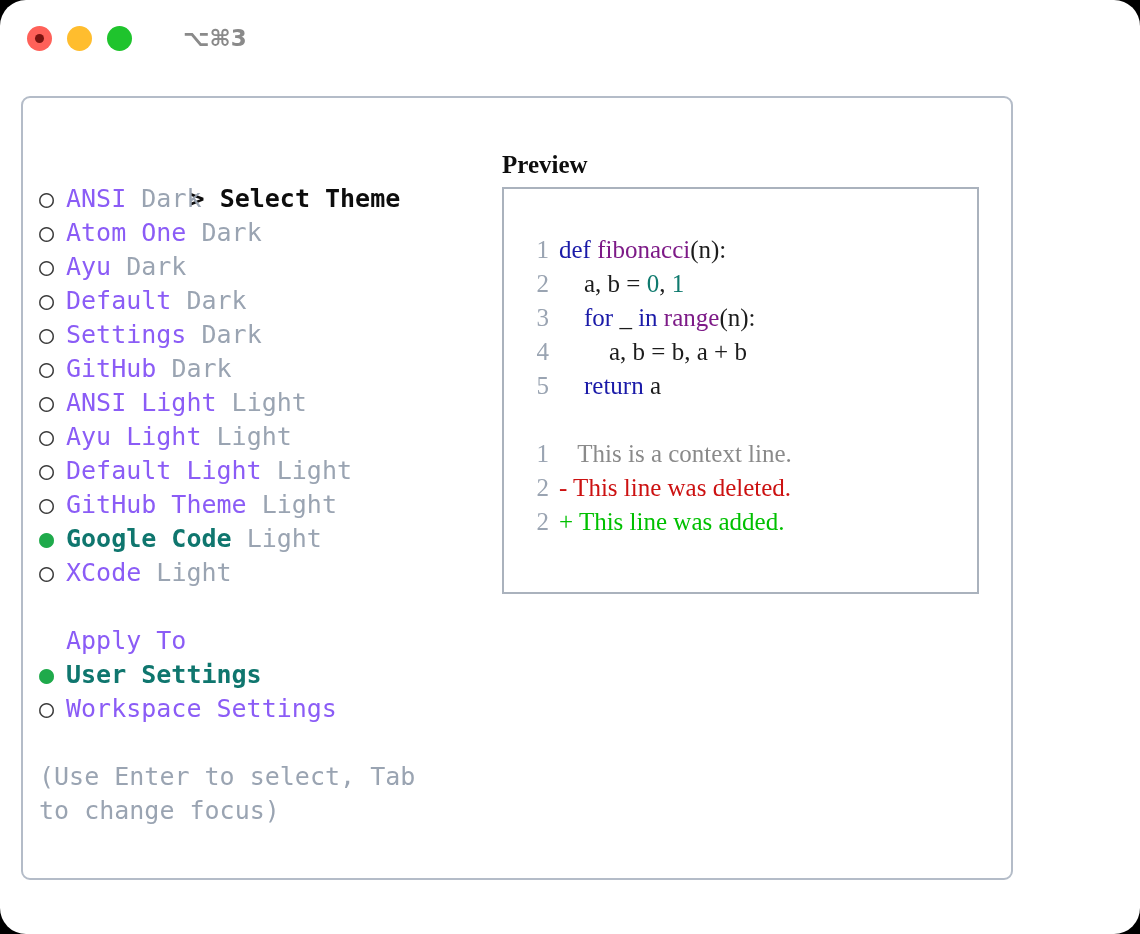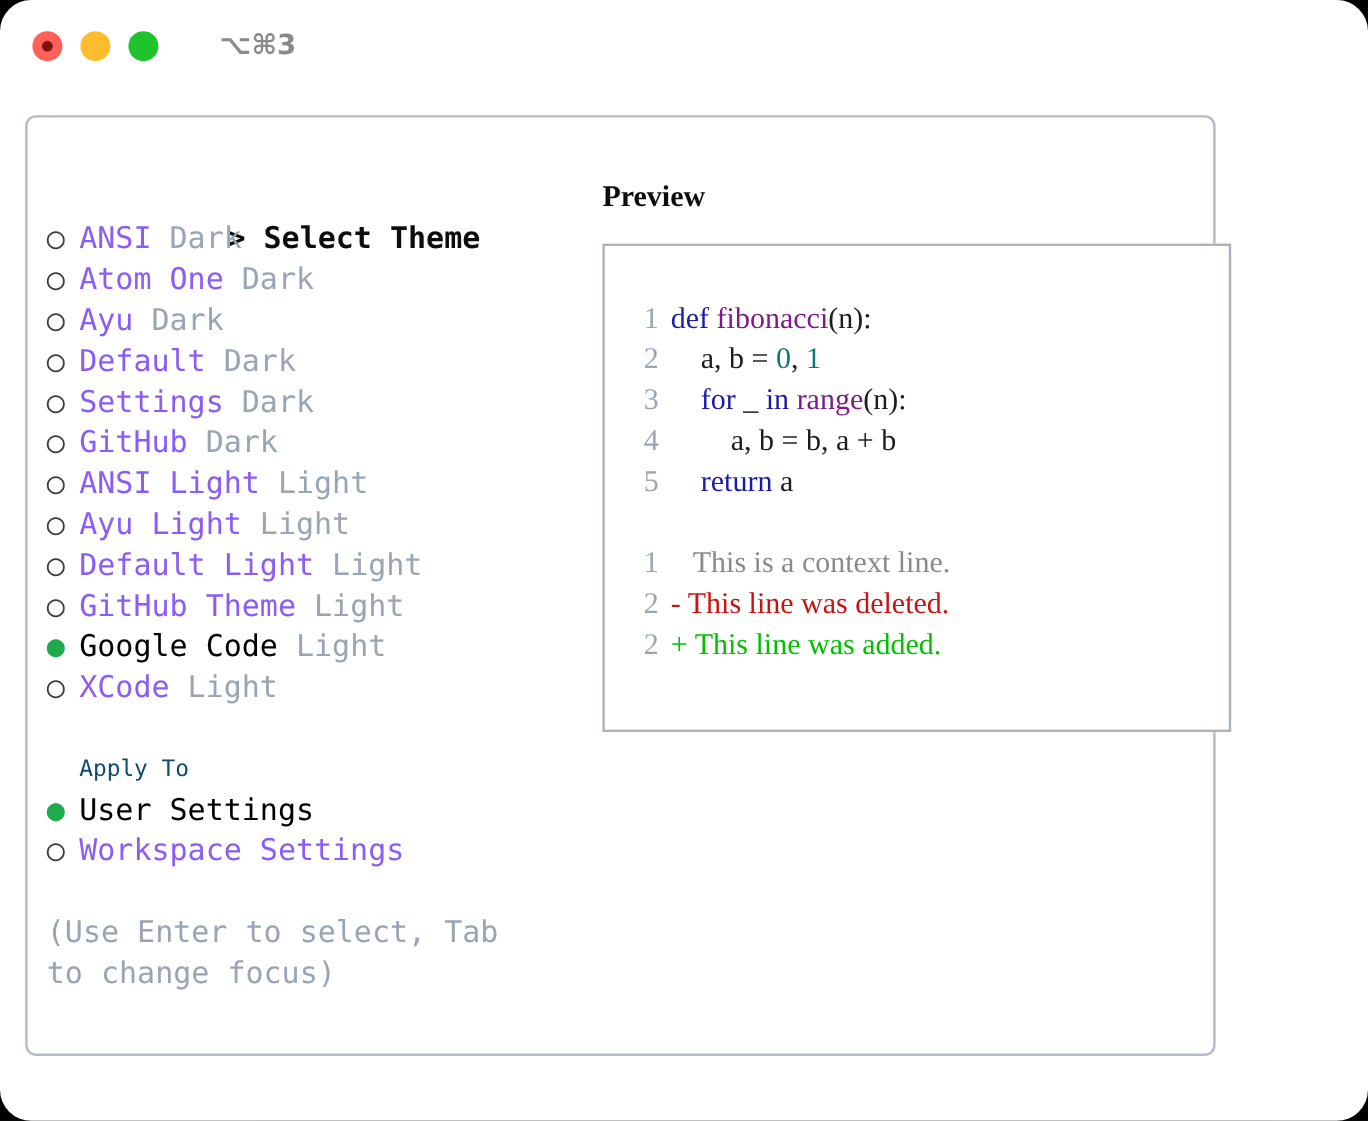--- a/index.html
+++ b/index.html
@@ -114,28 +114,28 @@
     font-size: 25px;
     white-space: pre;
     color: #1c1c1c;
   }
   .marker {
     display: inline-block;
     width: 27px;
     color: #3c3c3c;
   }
   .opt-row.selected .marker { color: #1faa4b; }
-  .opt-row.selected .opt-label { color: #000000; }
+  .opt-row.selected .opt-label { color: #0f766e; font-weight: bold; }
   .opt-label { color: #8b5cf6; }
   .opt-variant { color: #9aa4b2; }
 
   #applyto-block { margin-top: 34px; }
   .subsection-header {
-    font-size: 19px;
-    color: #0c4a6e;
+    font-size: 25px;
+    color: #8b5cf6;
     height: 34px;
     line-height: 34px;
     white-space: pre;
     padding-left: 27px;
   }
 
   #hint {
     margin-top: 34px;
     font-size: 25px;
     line-height: 34px;
@@ -153,22 +153,22 @@
     font-family: Liberation Serif, serif;
   }
   #preview-title {
     font-size: 25px;
     font-weight: bold;
     color: #0d0d0d;
     height: 34px;
     line-height: 34px;
   }
   #preview-box {
-    margin-top: 21px;
-    width: 524px;
+    margin-top: 5px;
+    width: 477px;
     height: 407px;
     border: 2px solid #aab2bd;
     box-sizing: border-box;
     background: #ffffff;
     padding: 44px 0 0 0;
   }
   .code-line {
     height: 34px;
     line-height: 34px;
     font-size: 25px;

